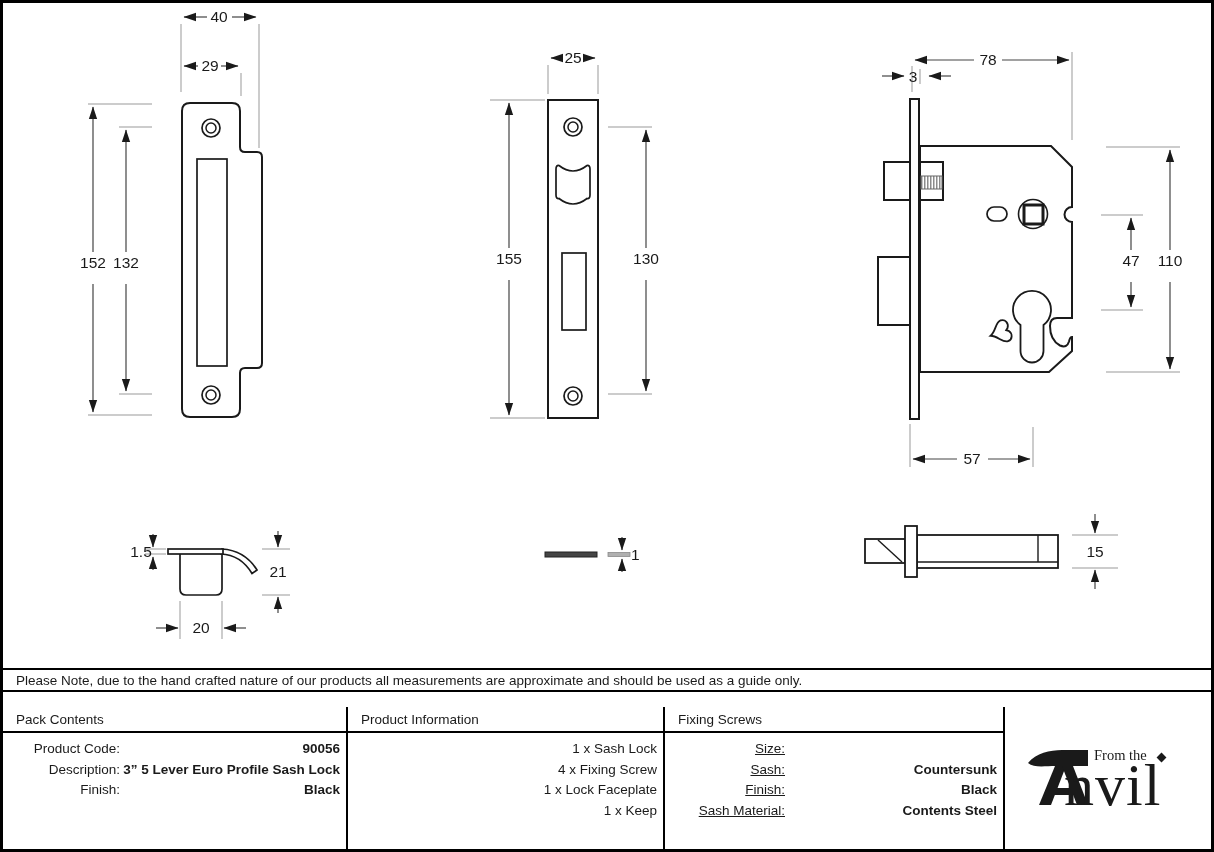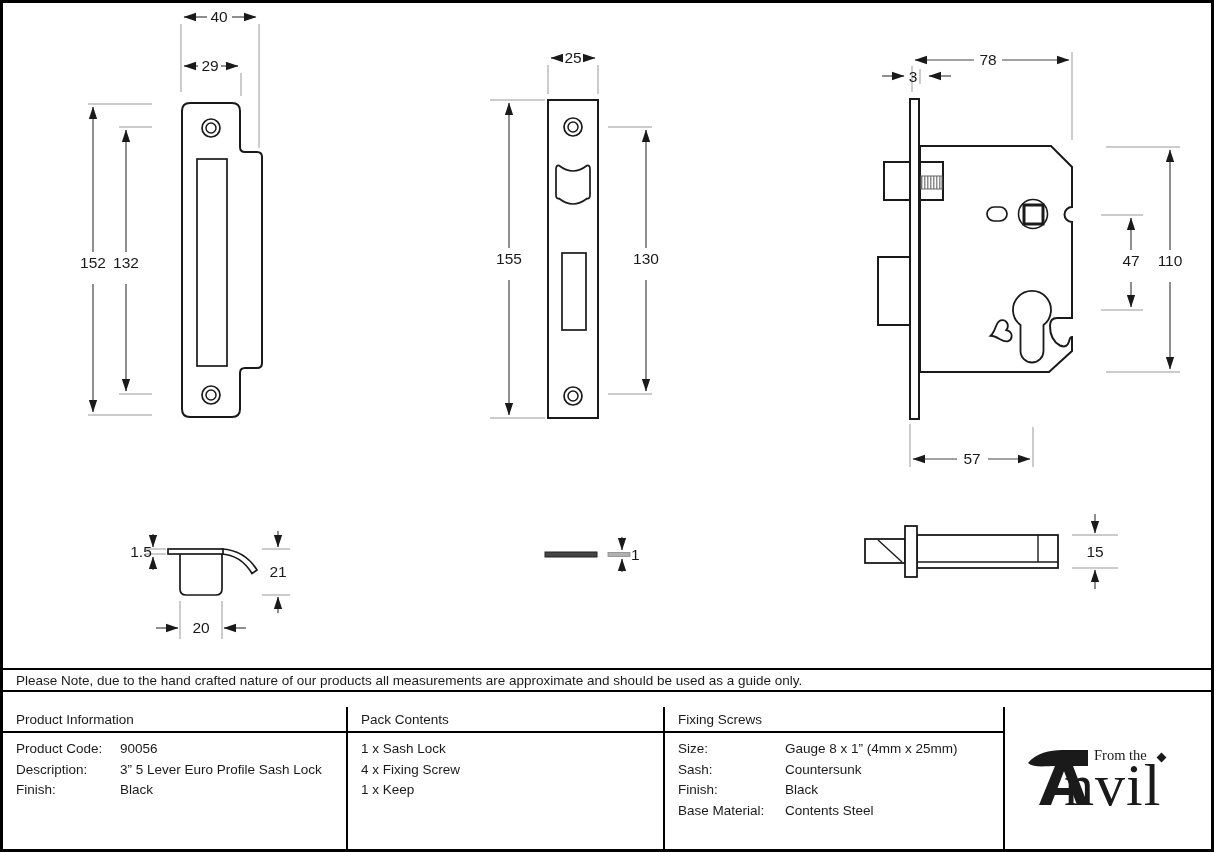--- a/index.html
+++ b/index.html
@@ -13,25 +13,25 @@
     position:absolute;left:3px;right:3px;top:668px;height:24px;box-sizing:border-box;
     border-top:2px solid #000;border-bottom:2px solid #000;
     display:flex;align-items:center;padding-left:13px;font-size:13.5px;background:#fff;
   }
   .spec-table{
     position:absolute;left:3px;right:3px;top:707px;bottom:3px;
     display:grid;grid-template-columns:345px 317px 340px 1fr;grid-template-rows:26px 1fr;
   }
   .cell{border-right:2px solid #000;box-sizing:border-box;font-size:13.5px;background:#fff;}
   .hcell{border-bottom:2px solid #000;display:flex;align-items:center;padding-left:13px;}
-  .bcell{padding:6px 6px 0 13px;line-height:20.5px;}
+  .bcell{padding:6px 6px 0 13px;line-height:20.5px;text-align:right;}
   .kv{display:flex;}
   .kv .k{flex:0 0 104px;}
-  .fix .k{flex:0 0 107px;}
-  .kv .v{flex:1;}
+  .fix .k{flex:0 0 107px;text-decoration:underline;}
+  .kv .v{flex:1;font-weight:bold;}
   .desc-v{width:195px;}
   .logo-cell{grid-column:4;grid-row:1/3;border-right:none;position:relative;background:#fff;}
   .logo{position:absolute;left:22px;top:40px;width:190px;height:62px;}
   .logo .anvil-a{position:absolute;left:0;top:0;}
   .logo .nvil{
     position:absolute;left:37px;bottom:-6px;font-family:"Liberation Serif",serif;
     font-size:60px;line-height:1;letter-spacing:1px;
   }
   .logo .fromthe{
     position:absolute;left:67px;top:0px;font-family:"Liberation Serif",serif;font-size:14.5px;
@@ -223,22 +223,22 @@
   </g>
 </svg>
 
 
 <div class="note-bar">
   <span>Please Note, due to the hand crafted nature of our products all measurements are approximate and should be used as a guide only.</span>
 </div>
 
 
 <div class="spec-table">
+  <div class="cell hcell">Pack Contents</div>
   <div class="cell hcell">Product Information</div>
-  <div class="cell hcell">Pack Contents</div>
   <div class="cell logo-cell">
     <div class="logo">
       <svg class="anvil-a" width="64" height="60" viewBox="0 0 64 60">
         <path fill="#1a1a1a" d="M1,16 C9,6 23,3 35,3 L61,3 L61,19 L29,19 C17,19 7,21 1,16 Z"></path>
         <path fill="#1a1a1a" d="M28,19 L39,19 L24,58 L12,58 Z"></path>
         <path fill="#1a1a1a" d="M35,19 L46,19 L61,58 L50,58 Z"></path>
         <path fill="#1a1a1a" d="M21,41 L52,41 L55,48 L18,48 Z"></path>
       </svg>
       <span class="nvil">nvil</span>
       <span class="fromthe">From the</span>
@@ -260,37 +260,37 @@
     </div>
     <div class="kv">
       <span class="k">Finish:</span>
       <span class="v">Black</span>
     </div>
   </div>
 
   <div class="cell bcell">
     <div>1 x Sash Lock</div>
     <div>4 x Fixing Screw</div>
+    <div>1 x Lock Faceplate</div>
     <div>1 x Keep</div>
   </div>
 
   <div class="cell bcell fix">
     <div class="kv">
       <span class="k">Size:</span>
-      <span class="v">Gauge 8 x 1” (4mm x 25mm)</span>
     </div>
     <div class="kv">
       <span class="k">Sash:</span>
       <span class="v">Countersunk</span>
     </div>
     <div class="kv">
       <span class="k">Finish:</span>
       <span class="v">Black</span>
     </div>
     <div class="kv">
-      <span class="k">Base Material:</span>
+      <span class="k">Sash Material:</span>
       <span class="v">Contents Steel</span>
     </div>
   </div>
 </div>
 
 
 
 
 </body></html>

